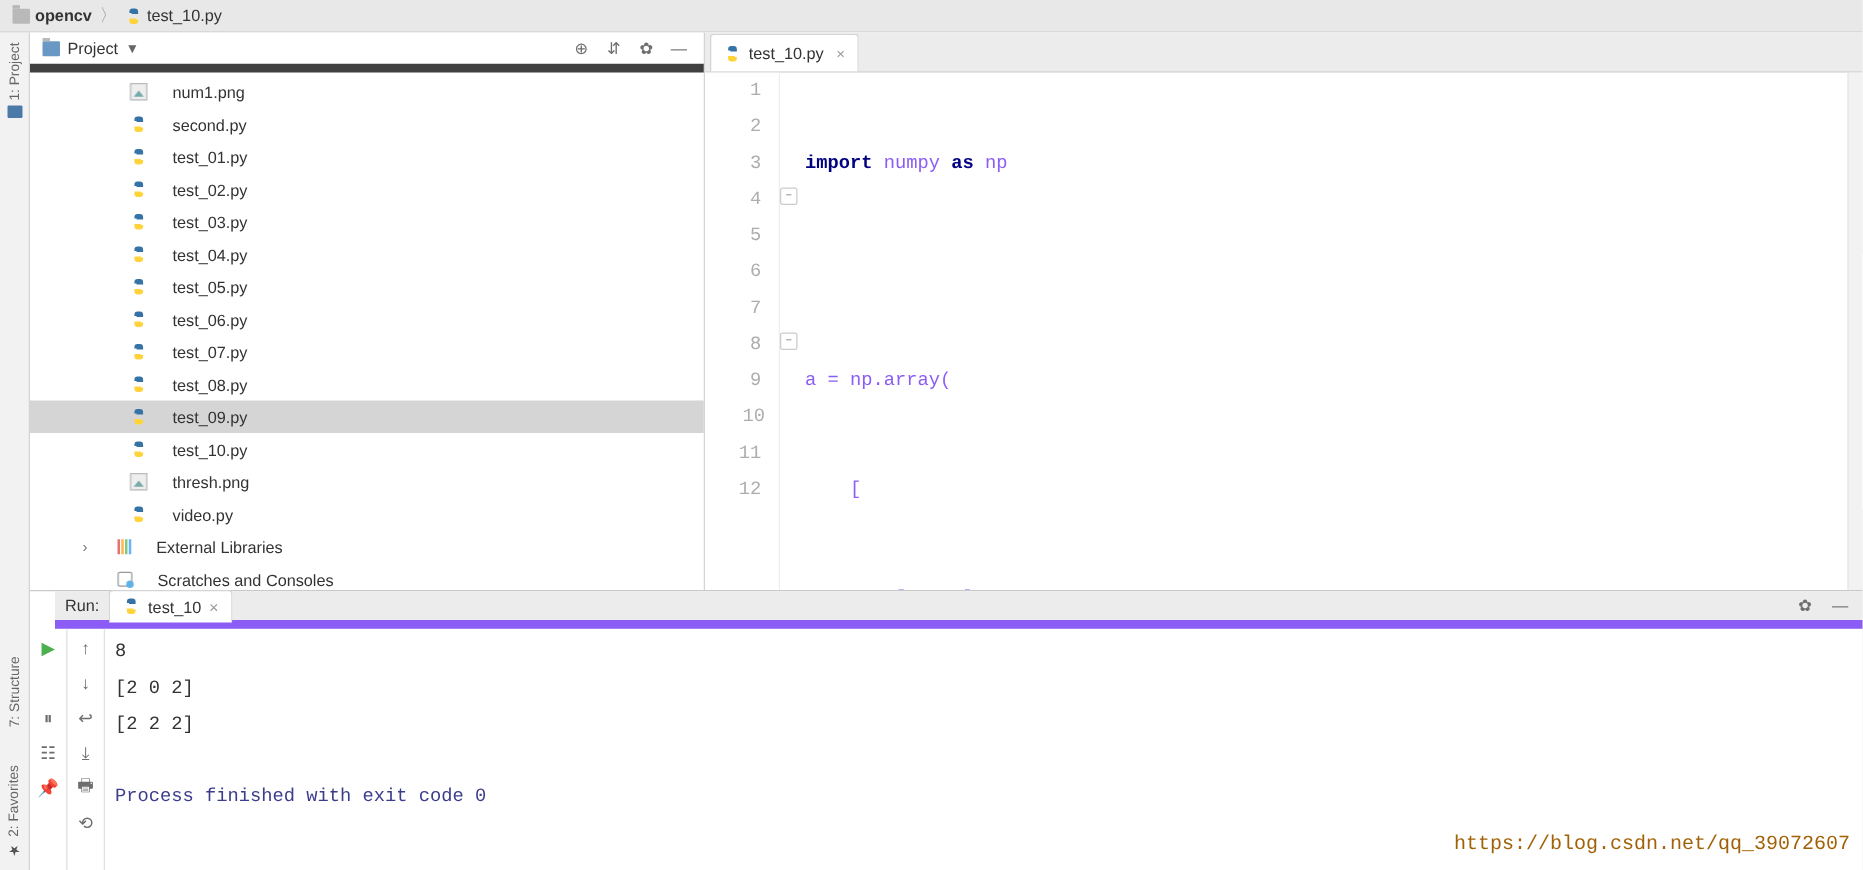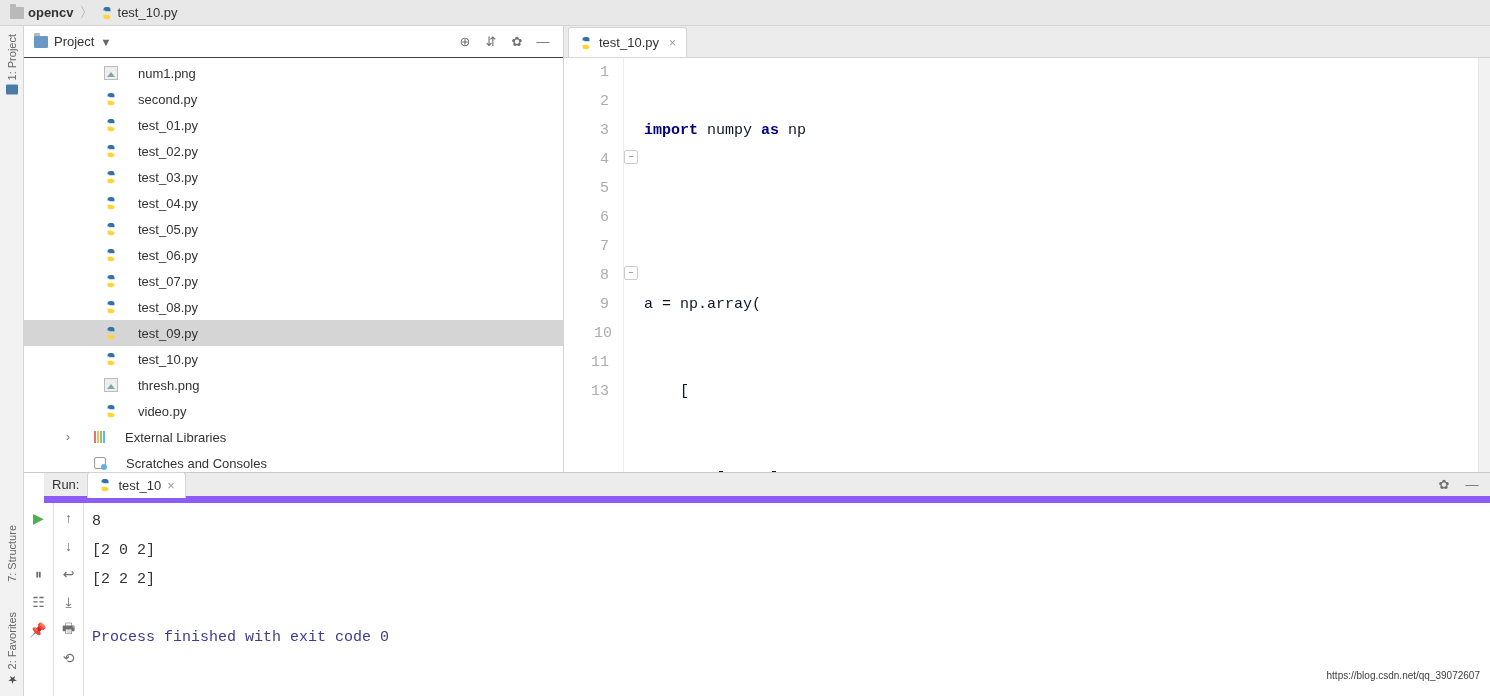--- a/index.html
+++ b/index.html
@@ -14,21 +14,21 @@
   .py-icon { width: 14px; height: 14px; display: inline-flex; align-items: center; justify-content: center; }
   .py-icon svg { width: 14px; height: 14px; }
   .img-icon { width: 14px; height: 14px; display: inline-block; background: #eee; border: 1px solid #bbb; position: relative; }
   .img-icon::after { content: ""; position: absolute; left: 2px; bottom: 2px; width: 0; height: 0; border-left: 4px solid transparent; border-right: 4px solid transparent; border-bottom: 5px solid #7aa; }
   
   .main { flex: 1; display: flex; min-height: 0; }
   .left-gutter { width: 24px; background: #f2f2f2; border-right: 1px solid #d4d4d4; display: flex; flex-direction: column; align-items: center; padding-top: 8px; gap: 30px; }
   .vtab { writing-mode: vertical-rl; transform: rotate(180deg); font-size: 11px; color: #666; display: flex; align-items: center; gap: 4px; cursor: pointer; }
   
   .project-panel { width: 540px; background: #fff; border-right: 1px solid #d4d4d4; display: flex; flex-direction: column; }
-  .panel-header { height: 32px; border-bottom: 1px solid #404040; display: flex; align-items: center; padding: 0 10px; gap: 6px; }
+  .panel-header { height: 32px; border-bottom: 7px solid #404040; display: flex; align-items: center; padding: 0 10px; gap: 6px; }
   .panel-title { display: flex; align-items: center; gap: 6px; font-size: 13px; }
   .panel-title .chev { font-size: 11px; color: #666; }
   .spacer { flex: 1; }
   .tool-icon { width: 20px; height: 20px; display: flex; align-items: center; justify-content: center; color: #6e6e6e; cursor: pointer; border-radius: 3px; }
   .tree { flex: 1; overflow: auto; padding-top: 2px; }
   .tree-row { height: 26px; display: flex; align-items: center; padding-left: 80px; gap: 20px; cursor: pointer; }
   .tree-row.selected { background: #d5d5d5; }
   .tree-row.lib { padding-left: 38px; }
   .tree-row .arrow { width: 12px; color: #777; font-size: 12px; text-align: center; }
   .lib-icon { display: inline-flex; gap: 1px; }
@@ -42,36 +42,36 @@
   .ed-tab { height: 30px; background: #fff; border: 1px solid #d4d4d4; border-bottom: none; padding: 0 10px; display: flex; align-items: center; gap: 6px; font-size: 13px; border-radius: 3px 3px 0 0; margin-left: 4px; }
   .ed-tab .close { color: #999; font-size: 12px; cursor: pointer; margin-left: 4px; }
   .code-area { flex: 1; display: flex; font-family: "Consolas","Courier New",monospace; font-size: 15px; line-height: 29px; overflow: hidden; position: relative; }
   .ln-gutter { width: 60px; text-align: right; color: #adadad; padding-right: 14px; background: #fff; border-right: 1px solid #eee; user-select: none; }
   .fold-gutter { width: 16px; position: relative; }
   .fold-mark { position: absolute; left: 0; width: 14px; height: 14px; border: 1px solid #ccc; background: #fff; font-size: 10px; line-height: 12px; text-align: center; color: #888; border-radius: 2px; }
   .code-lines { flex: 1; white-space: pre; padding-left: 4px; position: relative; }
   .code-line { height: 29px; }
   .kw { color: #000080; font-weight: bold; }
   .num { color: #0000ff; }
-  .ident { color: #0f172a; }
+  .ident { color: #8b5cf6; }
   @keyframes blink { 50% { opacity: 0; } }
   .err-stripe { width: 12px; background: #f2f2f2; border-left: 1px solid #e6e6e6; }
   
   .run-panel { height: 224px; border-top: 1px solid #c9c9c9; background: #fff; display: flex; flex-direction: column; }
   .run-header { height: 30px; background: #ececec; border-bottom: 7px solid #8b5cf6; display: flex; align-items: center; padding: 0 8px; gap: 8px; margin-left: 20px; }
   .run-tab { background: #fff; border: 1px solid #d4d4d4; border-bottom: none; height: 26px; padding: 0 10px; display: flex; align-items: center; gap: 6px; border-radius: 3px 3px 0 0; }
   .run-body { flex: 1; display: flex; }
   .run-tools { width: 30px; border-right: 1px solid #e0e0e0; display: flex; flex-direction: column; align-items: center; padding-top: 6px; gap: 10px; }
   .run-tools2 { width: 30px; border-right: 1px solid #e0e0e0; display: flex; flex-direction: column; align-items: center; padding-top: 6px; gap: 10px; }
   .rt { width: 18px; height: 18px; display: flex; align-items: center; justify-content: center; color: #6e6e6e; cursor: pointer; font-size: 14px; }
   .rt.green { color: #4caf50; }
   .console { flex: 1; font-family: "Consolas","Courier New",monospace; font-size: 15px; line-height: 29px; padding: 4px 8px; color: #333; position: relative; }
   .path { color: #5a5a9e; }
   .exitmsg { color: #3c3c8c; }
-  .watermark { position: absolute; right: 10px; bottom: 6px; color: #404040; font-size: 10px; font-family: Liberation Sans, sans-serif; }
+  .watermark { position: absolute; right: 10px; bottom: 6px; color: #a16207; font-size: 16px; font-family: Liberation Mono, monospace; }
   .proj-icon-sm { width: 12px; height: 10px; background: #4c7aa8; border-radius: 1px;}
 </style>
 </head>
 <body>
 
 <div class="breadcrumb">
   <span class="bc-item bold">
     <span class="folder-icon"></span>
     <span>opencv</span>
   </span>
@@ -277,21 +277,21 @@
               <div style="height: 29px;">2</div>
               <div style="height: 29px;">3</div>
               <div style="height: 29px;">4</div>
               <div style="height: 29px;">5</div>
               <div style="height: 29px;">6</div>
               <div style="height: 29px;">7</div>
               <div style="height: 29px;">8</div>
               <div style="height: 29px;">9</div>
               <div style="height: 29px; padding-left: 30px;">10</div>
               <div style="height: 29px;">11</div>
-              <div style="height: 29px;">13</div>
+              <div style="height: 29px;">12</div>
             </div>
           <div class="fold-gutter">
             <div class="fold-mark" style="top:92px;">–</div>
             <div class="fold-mark" style="top:208px;">–</div>
           </div>
           <div class="code-lines">
             <div class="code-line"><span class="kw">import</span> <span class="ident">numpy</span> <span class="kw">as</span> <span class="ident">np</span></div>
             <div class="code-line"></div>
             <div class="code-line"><span class="ident">a = np.array(</span></div>
             <div class="code-line"><span class="ident">    [</span></div>

